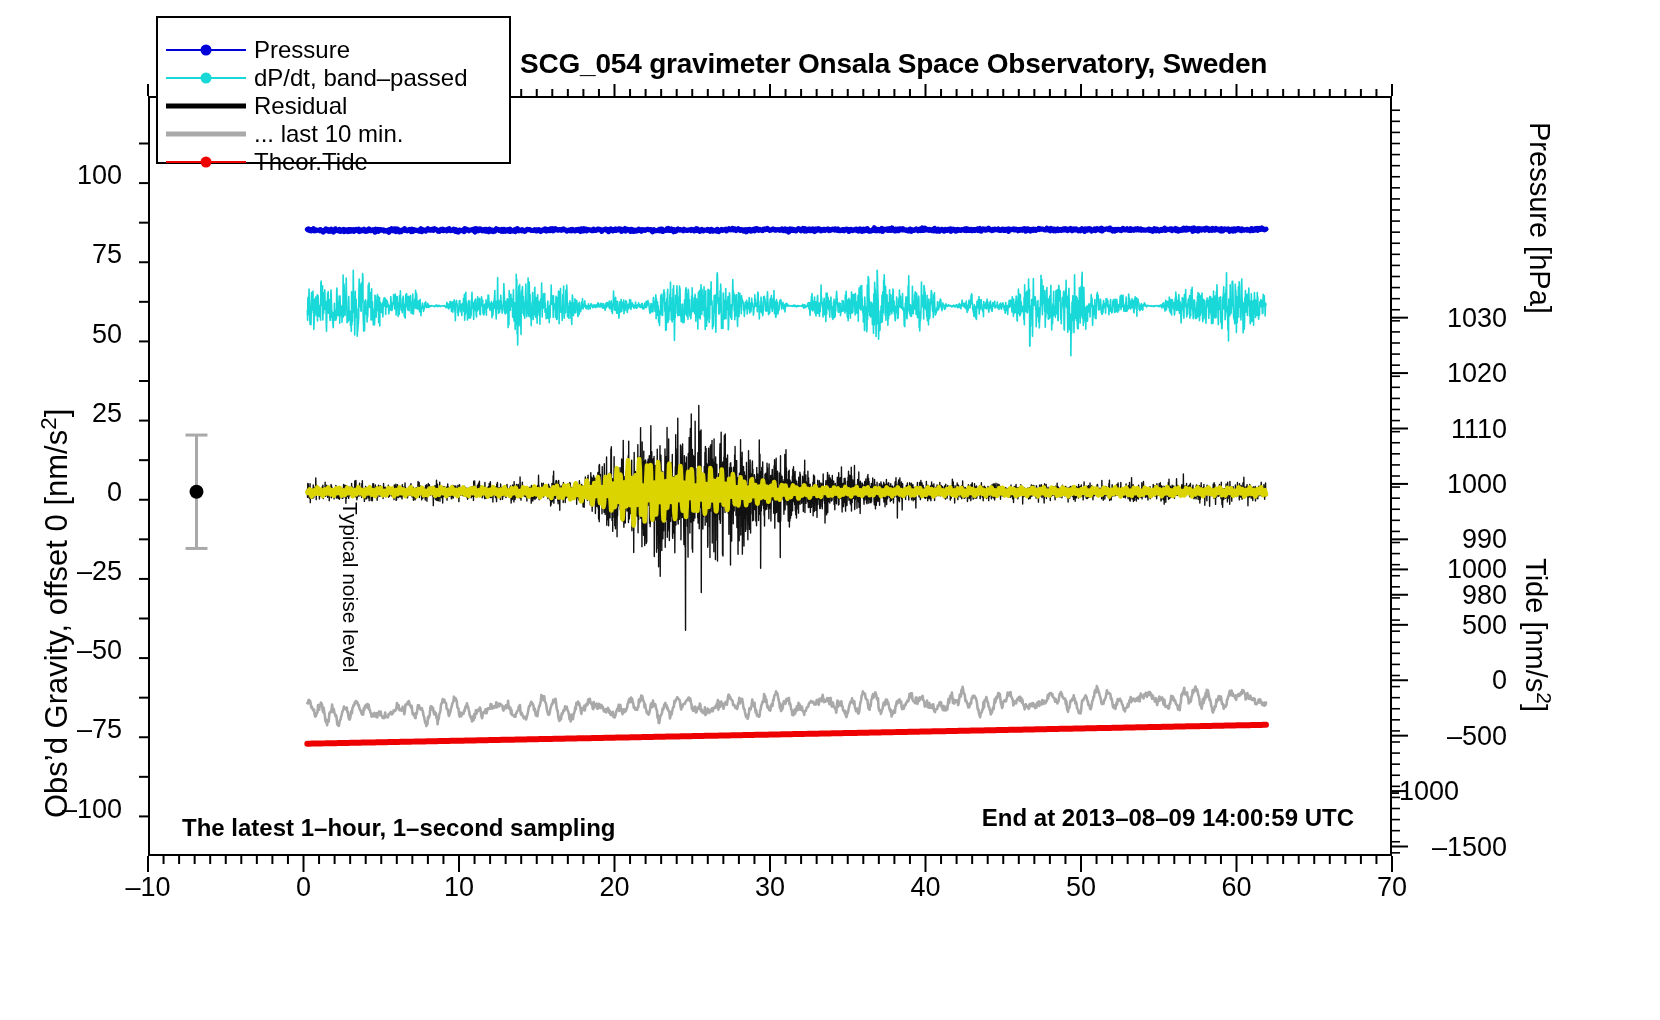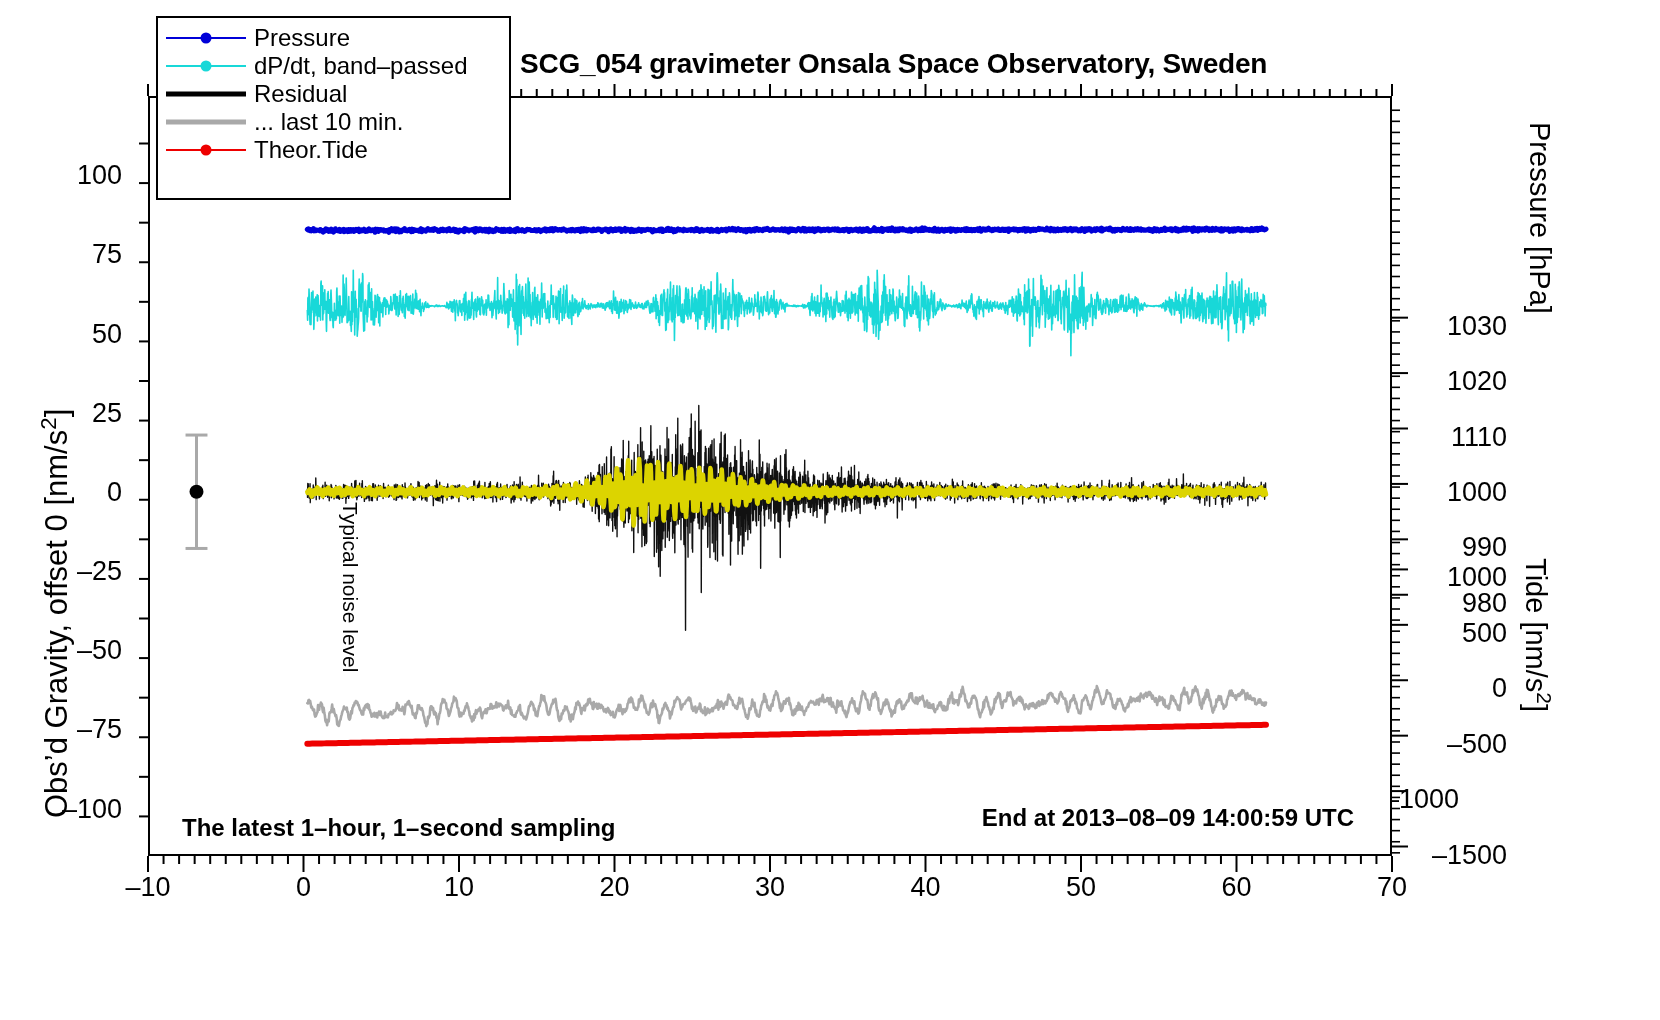--- a/index.html
+++ b/index.html
@@ -22,27 +22,27 @@
 
   .yaxis-title{position:absolute;font-size:31px;white-space:nowrap;
                transform-origin:0 0;}
   #ylabel-left{left:36px;top:818px;transform:rotate(-90deg);}
   #ylabel-p{left:1556px;top:122px;transform:rotate(90deg);font-size:29px;}
   #ylabel-t{left:1556px;top:558px;transform:rotate(90deg);font-size:29px;}
 
   
   .tl{position:absolute;font-size:27px;white-space:nowrap;}
   .tl-left{text-align:right;transform:translateY(-50%);}
-  .tl-right{text-align:left;transform:translateY(-50%);margin-top:8px;}
+  .tl-right{text-align:left;transform:translateY(-50%);}
   .tl-bot{transform:translateX(-50%);}
 
   
-  #legend{position:absolute;left:156px;top:16px;width:355px;height:184px;
+  #legend{position:absolute;left:156px;top:16px;width:355px;height:148px;
           border:2px solid #000;background:#fff;box-sizing:border-box;
-          padding:6px 0 0 0;z-index:40;}
+          padding:18px 0 0 0;z-index:40;}
   .leg-row{display:flex;align-items:center;height:28px;}
   .leg-sym{width:96px;height:28px;position:relative;flex:0 0 96px;}
   .leg-sym i{position:absolute;left:8px;right:8px;top:50%;height:2px;
              transform:translateY(-50%);display:block;}
   .leg-sym u{position:absolute;left:50%;top:50%;width:11px;height:11px;
              border-radius:50%;transform:translate(-50%,-50%);display:block;}
   .leg-lab{font-size:24px;white-space:nowrap;}
 
   
   #note-left{position:absolute;left:32px;bottom:12px;font-size:24px;

